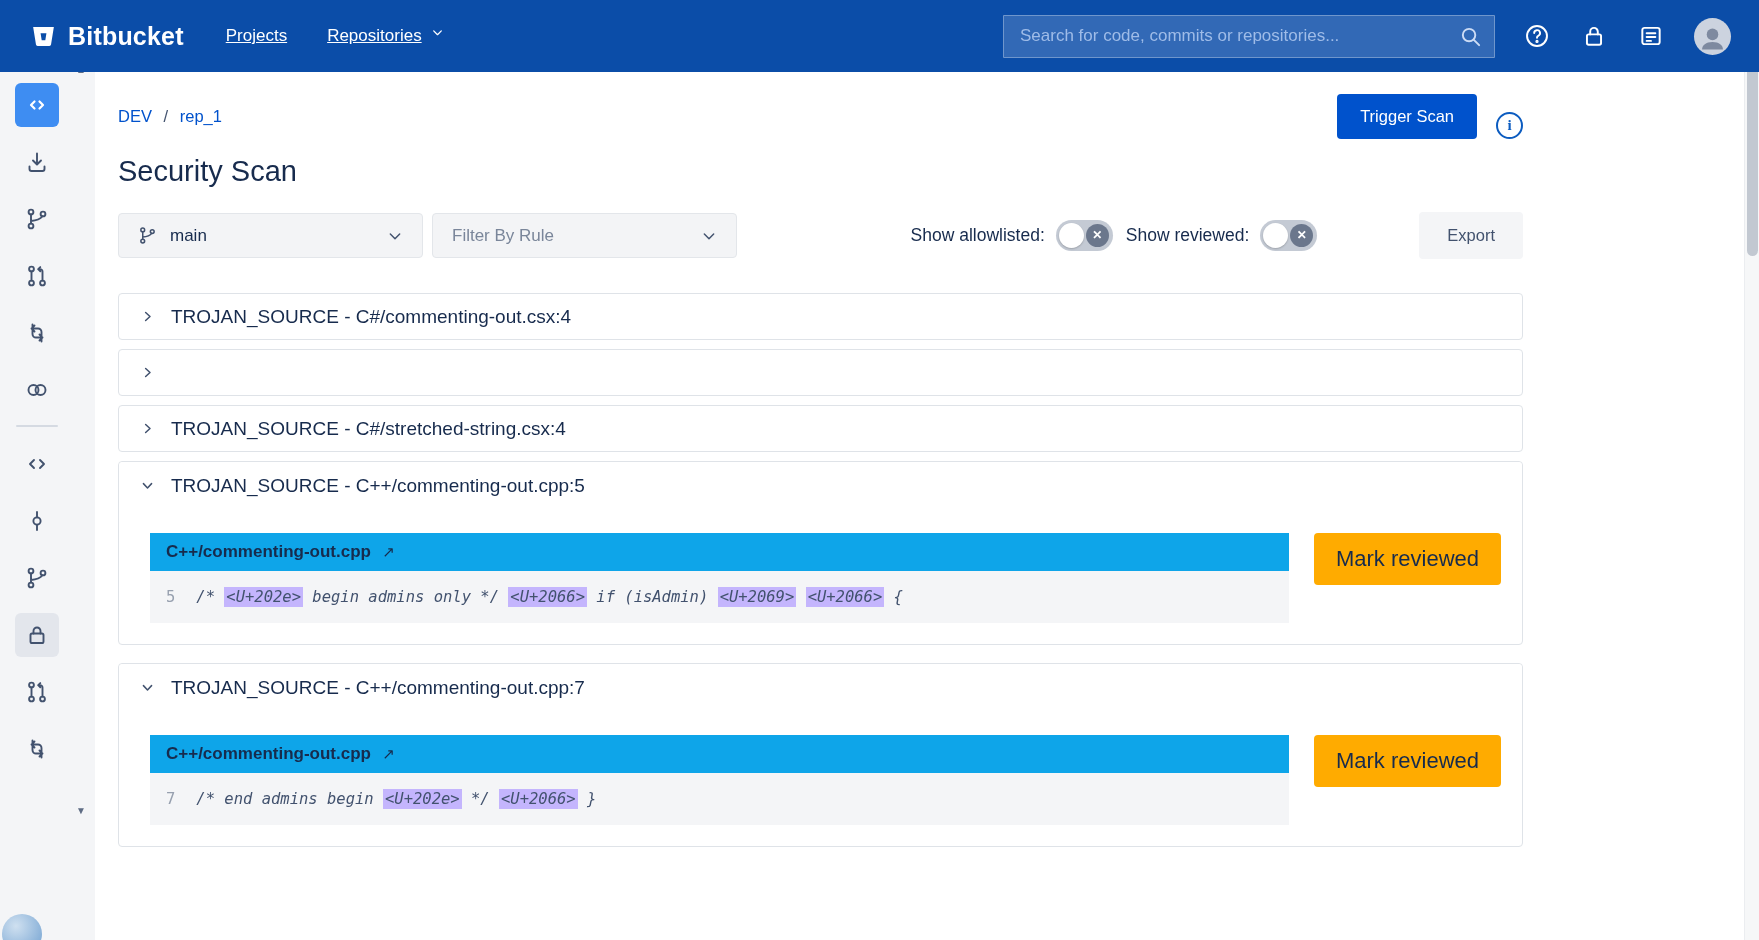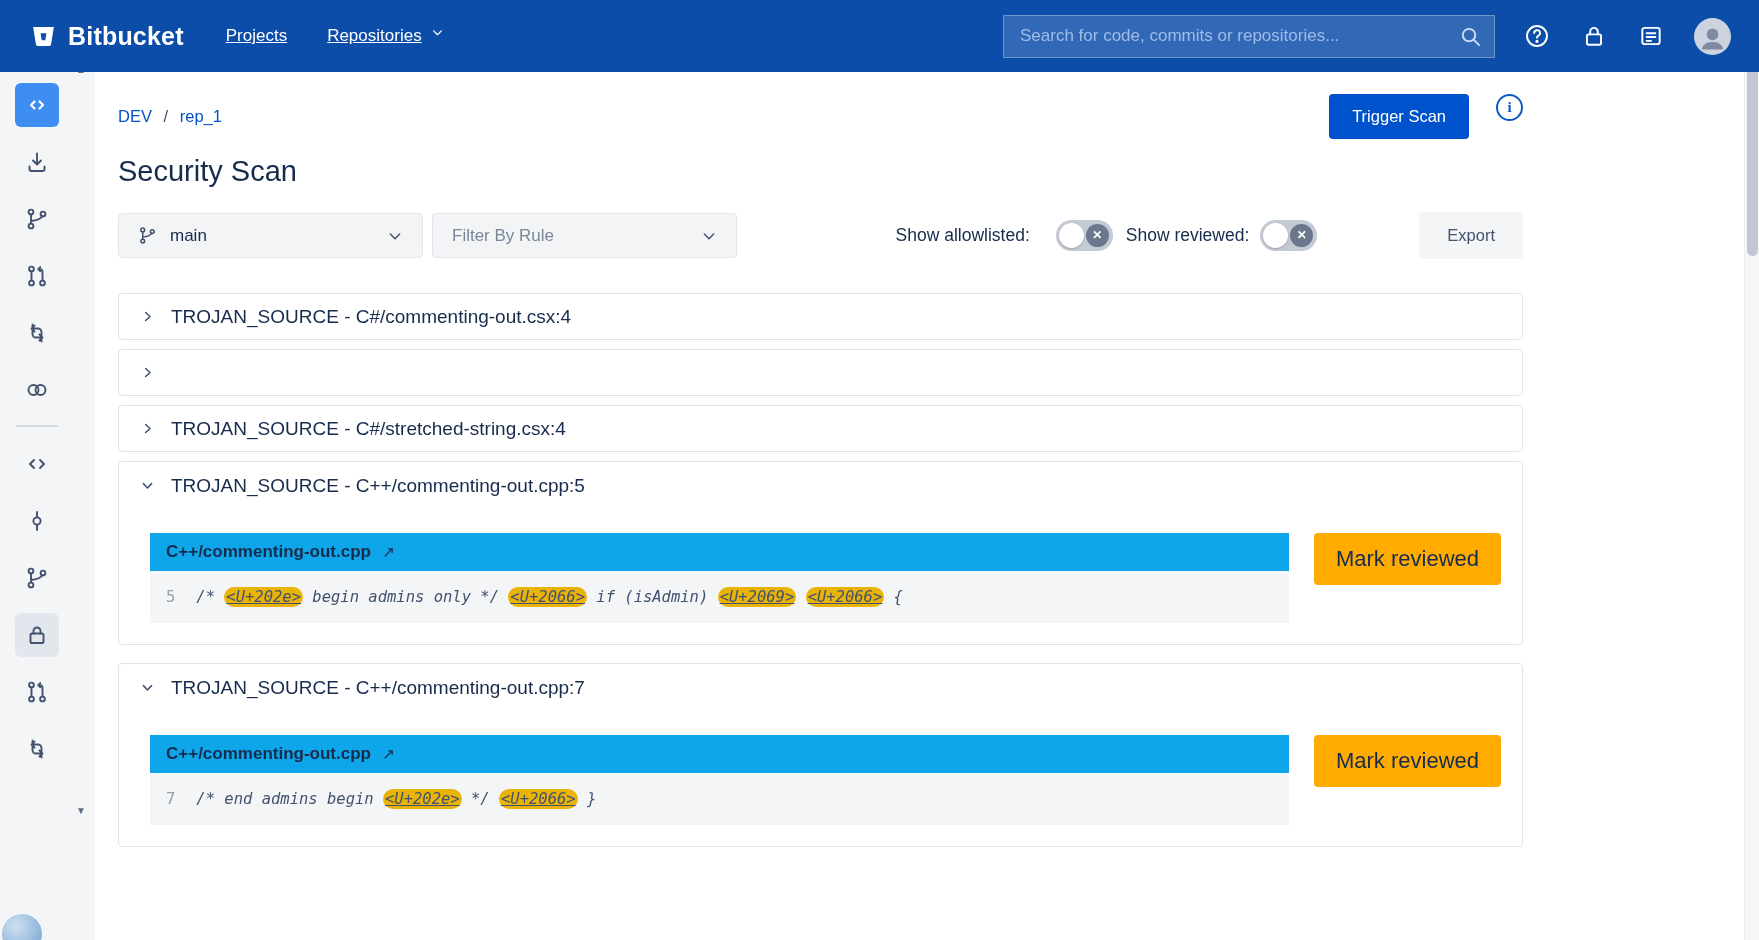--- a/index.html
+++ b/index.html
@@ -58,21 +58,21 @@
 
   
   .main {
     position:absolute; left:95px; top:61px; right:15px; bottom:0;
     background:#fff; padding:31px 221px 0 23px; overflow:hidden;
   }
   .head-row { display:flex; align-items:center; justify-content:space-between; height:48px; }
   .breadcrumb { font-size:16.5px; }
   .breadcrumb a { color:#0052CC; text-decoration:none; cursor:pointer; }
   .breadcrumb .sep { color:#42526E; margin:0 7px; }
-  .head-actions { display:flex; align-items:flex-start; gap:27px;padding-left:16px; }
+  .head-actions { display:flex; align-items:flex-end; gap:19px;padding-left:16px; }
   .btn-primary {
     background:#0052CC; color:#fff; border:none; border-radius:4px;
     font-size:16.5px; padding:13px 23px; cursor:pointer; font-family:"Liberation Sans", sans-serif;
   }
   .info-icon {
     width:27px; height:27px; border-radius:50%; border:2.4px solid #0c5cc0;
     color:#0c5cc0; display:flex; align-items:center; justify-content:center;
     font-size:15px; font-weight:700; font-family:"Liberation Serif", serif; cursor:pointer;
   }
   .page-title { font-size:29px; font-weight:500; color:#172B4D; margin:15px 0 24px; }
@@ -84,21 +84,21 @@
     display:flex; align-items:center; gap:13px; padding:0 19px; cursor:pointer;
   }
   .select + .select { margin-left:9px; }
   .select .val { font-size:17px; color:#172B4D; }
   .select .ph  { font-size:17px; color:#7A869A; }
   .select svg.mini { width:19px; height:19px; stroke:#42526E; fill:none; stroke-width:1.9; stroke-linecap:round; stroke-linejoin:round; }
   .select .chev-dn { margin-left:auto; width:16px; height:16px; }
   .select .chev-dn svg { width:16px; height:16px; stroke:#42526E; fill:none; stroke-width:2.2; stroke-linecap:round; stroke-linejoin:round; }
 
   .toggle-label { font-size:17.5px; color:#172B4D; }
-  .lbl-allow { margin-left:auto; margin-right:26px; }
+  .lbl-allow { margin-left:auto; margin-right:11px; }
   .lbl-review { margin-left:13px; margin-right:11px; }
   .toggle { position:relative; width:57px; height:31px; border-radius:17px; background:#c4cad4; cursor:pointer; flex:none; }
   .toggle .knob { position:absolute; left:3px; top:3px; width:25px; height:25px; border-radius:50%; background:#fff; box-shadow:0 1px 2px rgba(0,0,0,.2); }
   .toggle .xmark {
     position:absolute; right:4px; top:4px; width:23px; height:23px; border-radius:50%;
     background:#6b778c; color:#fff; font-size:12px; line-height:23px; text-align:center; font-weight:700;
   }
   .btn-export {
     margin-left:102px; background:#f4f5f7; border:none; border-radius:4px;
     color:#42526E; font-size:16.5px; padding:14px 28px; cursor:pointer; font-family:"Liberation Sans", sans-serif;
@@ -121,21 +121,21 @@
   .code-head { background:#0ea5e9; padding:9px 16px; font-size:17px; color:#172B4D; }
   .code-head .fname { font-weight:700; }
   .code-head .ext { margin-left:7px; font-size:15px; }
   .file-link { cursor:pointer; }
   .code-line {
     background:#f4f5f7; padding:17px 16px; display:flex; gap:21px;
     font-family:"DejaVu Sans Mono", monospace; font-style:italic; font-size:15.5px; color:#42526E;
     white-space:pre; overflow:hidden;
   }
   .lineno { color:#97A0AF; font-style:normal; flex:none; }
-  .code-text .hl { background:#eab308; border-radius:10px; padding:1px 2px;text-decoration:underline; }
+  .code-text .hl { background:#c4b5fd; border-radius:0; padding:1px 2px; }
   .mark-reviewed {
     background:#FFAB00; border:none; border-radius:4px; color:#172B4D;
     font-size:22px; padding:13px 22px; cursor:pointer; white-space:nowrap; flex:none;
     font-family:"Liberation Sans", sans-serif;
   }
 
   
   .page-scrollbar { position:absolute; top:61px; right:0; width:15px; bottom:0; background:#f6f7f8; border-left:1px solid #ebedf0; }
   .page-scrollbar .thumb { position:absolute; top:0; left:2px; width:11px; height:195px; background:#c2c8d1; border-radius:6px; cursor:pointer; }
 

